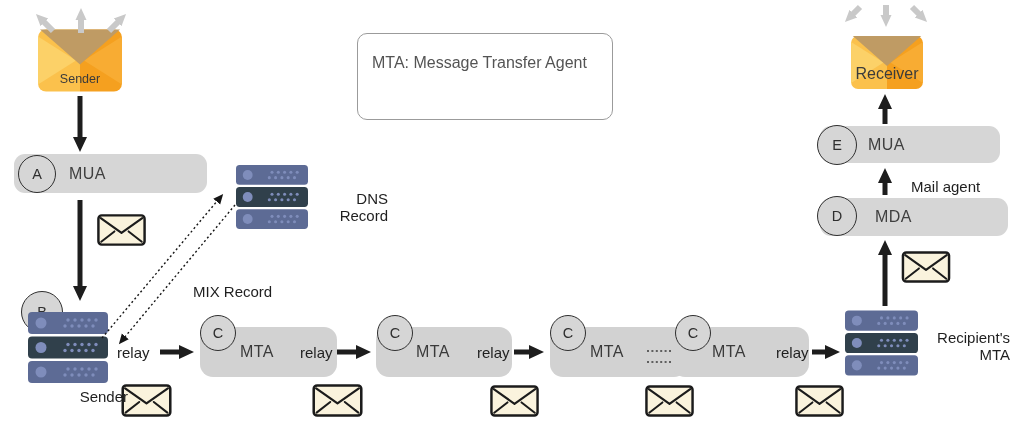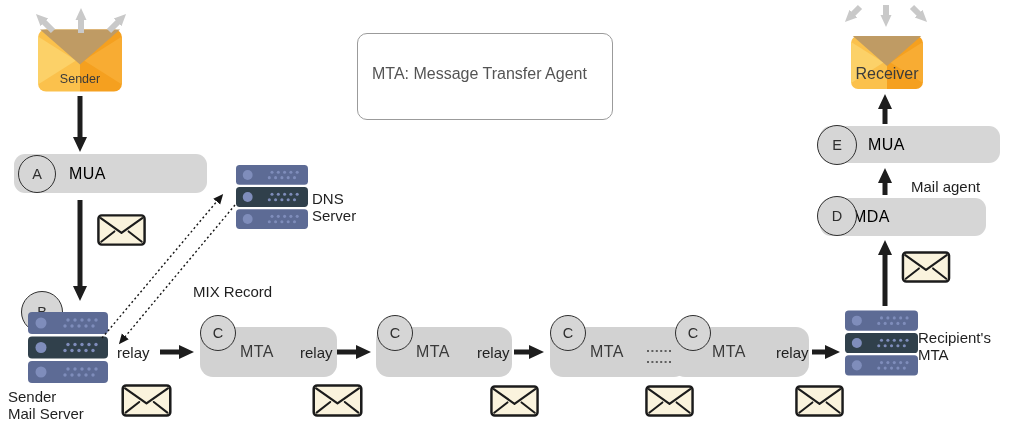--- a/index.html
+++ b/index.html
@@ -4,39 +4,39 @@
 <style>
   html,body{margin:0;padding:0;background:#ffffff;}
   #canvas{
     position:relative;width:1016px;height:433px;background:#ffffff;overflow:hidden;
     font-family:"Liberation Sans",sans-serif;color:#2f2f2f;
   }
   .abs{position:absolute;}
   svg.overlay{position:absolute;left:0;top:0;pointer-events:none;z-index:4;}
   .pill{
     position:absolute;background:#d6d6d6;border-radius:11px;display:flex;align-items:center;
-    font-size:16px;color:#000000;letter-spacing:.4px;z-index:2;
+    font-size:16px;color:#404040;letter-spacing:.4px;z-index:2;
   }
   .mtabox{
     position:absolute;background:#d2d2d2;border-radius:13px;display:flex;align-items:center;
     font-size:16px;color:#3a3a3a;letter-spacing:.4px;z-index:2;
   }
   .badge{
     position:absolute;border-radius:50%;background:#d6d6d6;border:1.6px solid #2f2f2f;
     display:flex;align-items:center;justify-content:center;font-size:14.5px;color:#2f2f2f;
     box-sizing:border-box;z-index:3;
   }
   .badge.behind{z-index:1;}
   .lbl{position:absolute;font-size:15px;color:#1f1f1f;line-height:17px;z-index:5;}
-  .lbl.center{text-align:left;}
+  .lbl.center{text-align:right;}
   .envlabel{position:absolute;text-align:center;font-size:12.5px;color:#3b3b3b;z-index:5;}
   .legend{
     position:absolute;left:357px;top:33px;width:256px;height:87px;box-sizing:border-box;
     background:#ffffff;border:1.5px solid #9b9b9b;border-radius:10px;
-    padding:28px 14px;font-size:16px;color:#545454;line-height:23px;z-index:5;
+    padding:17px 14px;font-size:16px;color:#545454;line-height:23px;z-index:5;
   }
   .srv{position:absolute;z-index:2;}
   .msg{position:absolute;z-index:2;}
 </style>
 </head>
 <body>
 
 <div id="canvas">
 
   <svg class="overlay" width="1016" height="433" viewBox="0 0 1016 433">
@@ -148,31 +148,30 @@
   </svg>
 
   <div class="badge behind" style="left:21px;top:291px;width:42px;height:42px">B</div>
   <svg class="srv" style="left:28px;top:312px" width="80" height="71" viewBox="0 0 80 71">
     <use href="#srvrow" y="0" color="#5d6b95"></use>
     <use href="#srvrow" y="24.5" color="#30404b"></use>
     <use href="#srvrow" y="49" color="#5d6b95"></use>
   </svg>
   <div class="lbl center" style="left:8px;top:388px;width:120px">
     <span style="display:block">Sender</span>
-    <span style="display:block">Mail Server</span>
   </div>
 
   <svg class="srv" style="left:236px;top:163px" width="72" height="68" viewBox="0 0 80 71">
     <use href="#srvrow" y="0" color="#5d6b95"></use>
     <use href="#srvrow" y="24.5" color="#30404b"></use>
     <use href="#srvrow" y="49" color="#5d6b95"></use>
   </svg>
   <div class="lbl center" style="left:312px;top:190px;width:76px">
     <span style="display:block">DNS</span>
-    <span style="display:block">Server</span>
+    <span style="display:block">Record</span>
   </div>
   <div class="lbl" style="left:193px;top:283px">MIX Record</div>
 
   <div class="lbl" style="left:117px;top:344px">relay</div>
   <div class="mtabox" style="left:200px;top:327px;width:97px;height:50px;padding-left:40px">
     <span>MTA</span>
   </div>
   <div class="badge" style="left:200px;top:315px;width:36px;height:36px">C</div>
   <svg class="msg" style="left:121px;top:384px" width="51" height="33" viewBox="0 0 52 34">
     <rect x="1.5" y="1.5" width="49" height="31" rx="3.5" fill="#faf3dd" stroke="#1b1b1b" stroke-width="2.6"></rect>
@@ -221,21 +220,21 @@
   <svg class="srv" style="left:845px;top:308px" width="73" height="70" viewBox="0 0 80 71">
     <use href="#srvrow" y="0" color="#5d6b95"></use>
     <use href="#srvrow" y="24.5" color="#30404b"></use>
     <use href="#srvrow" y="49" color="#5d6b95"></use>
   </svg>
   <div class="lbl center" style="left:918px;top:329px;width:92px">
     <span style="display:block">Recipient's</span>
     <span style="display:block">MTA</span>
   </div>
 
-  <div class="pill" style="left:820px;top:198px;width:133px;height:38px;padding-left:33px">
+  <div class="pill" style="left:820px;top:198px;width:133px;height:38px;padding-left:55px">
     <span>MDA</span>
   </div>
   <div class="badge" style="left:817px;top:196px;width:40px;height:40px">D</div>
   <svg class="msg" style="left:901px;top:251px" width="50" height="32" viewBox="0 0 52 34">
     <rect x="1.5" y="1.5" width="49" height="31" rx="3.5" fill="#faf3dd" stroke="#1b1b1b" stroke-width="2.6"></rect>
     <path d="M4,4.5 L26,20 L48,4.5" fill="none" stroke="#1b1b1b" stroke-width="2.3" stroke-linejoin="round" stroke-linecap="round"></path>
     <path d="M4.5,29.5 L18.5,18.5 M47.5,29.5 L33.5,18.5" fill="none" stroke="#1b1b1b" stroke-width="2.1" stroke-linecap="round"></path>
   </svg>
   <div class="lbl" style="left:911px;top:178px">Mail agent</div>
 

